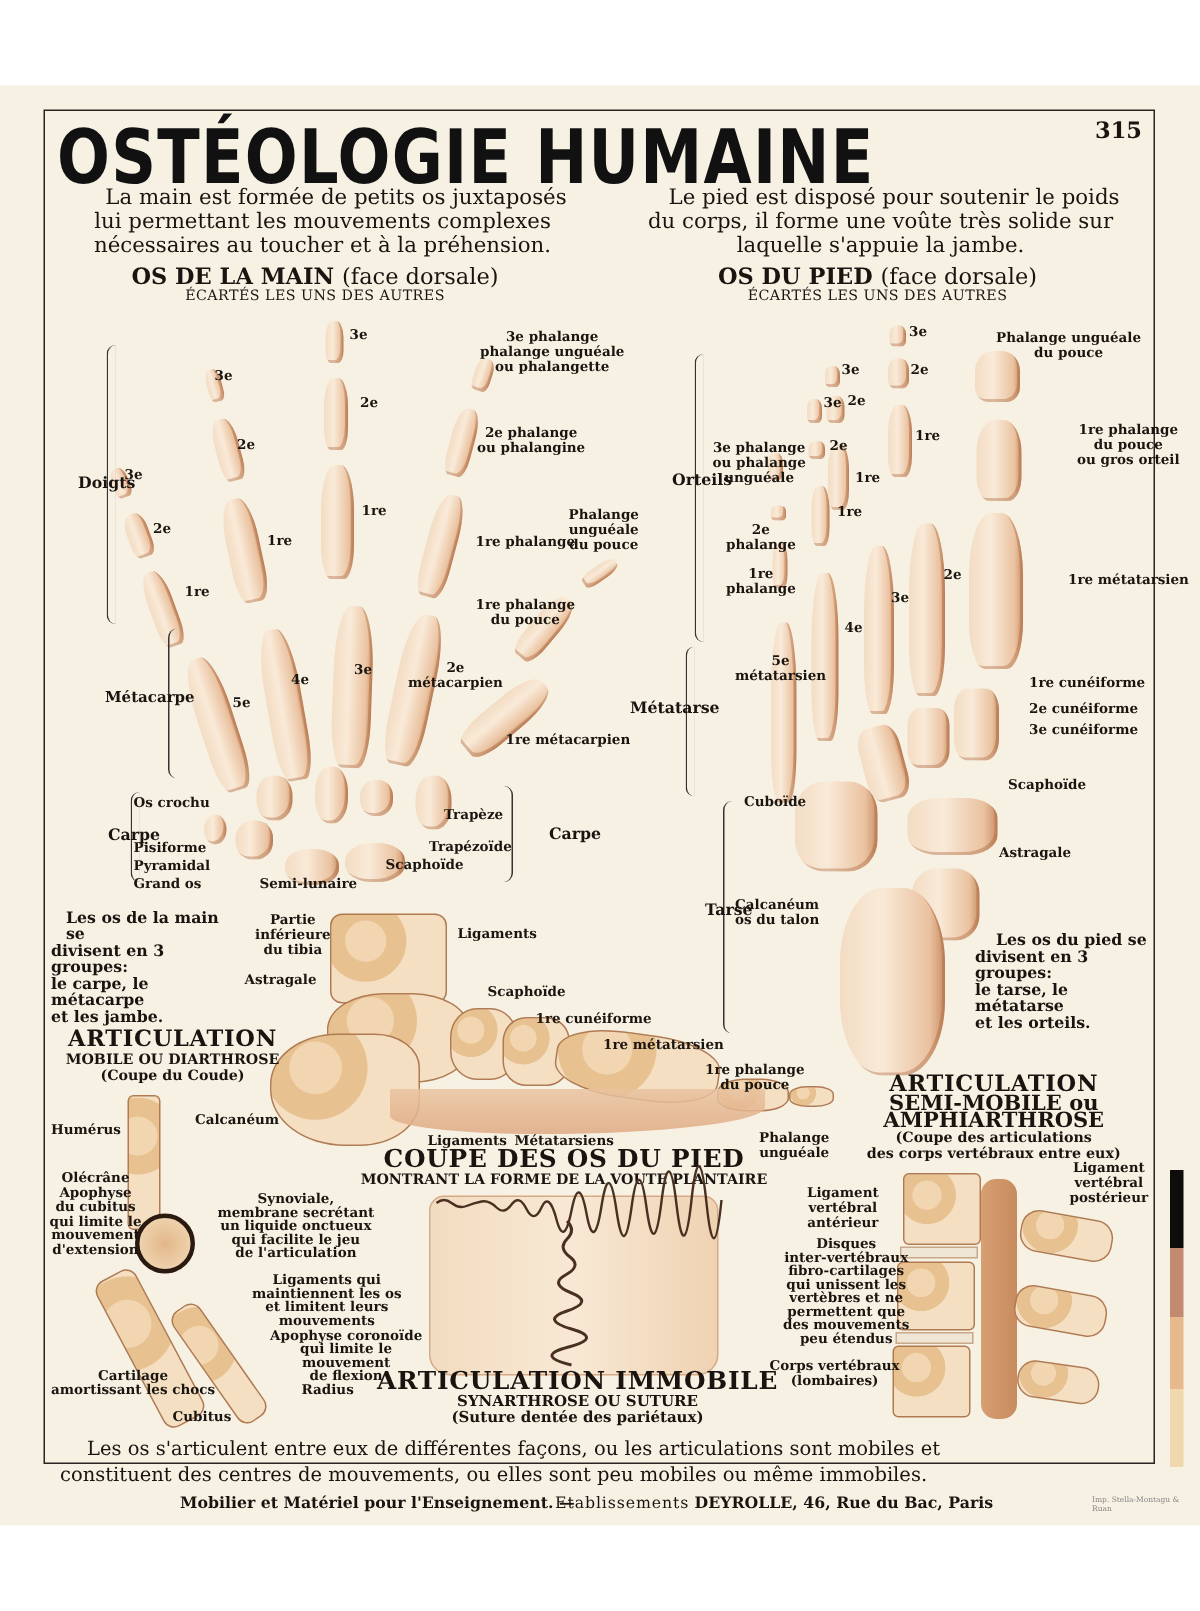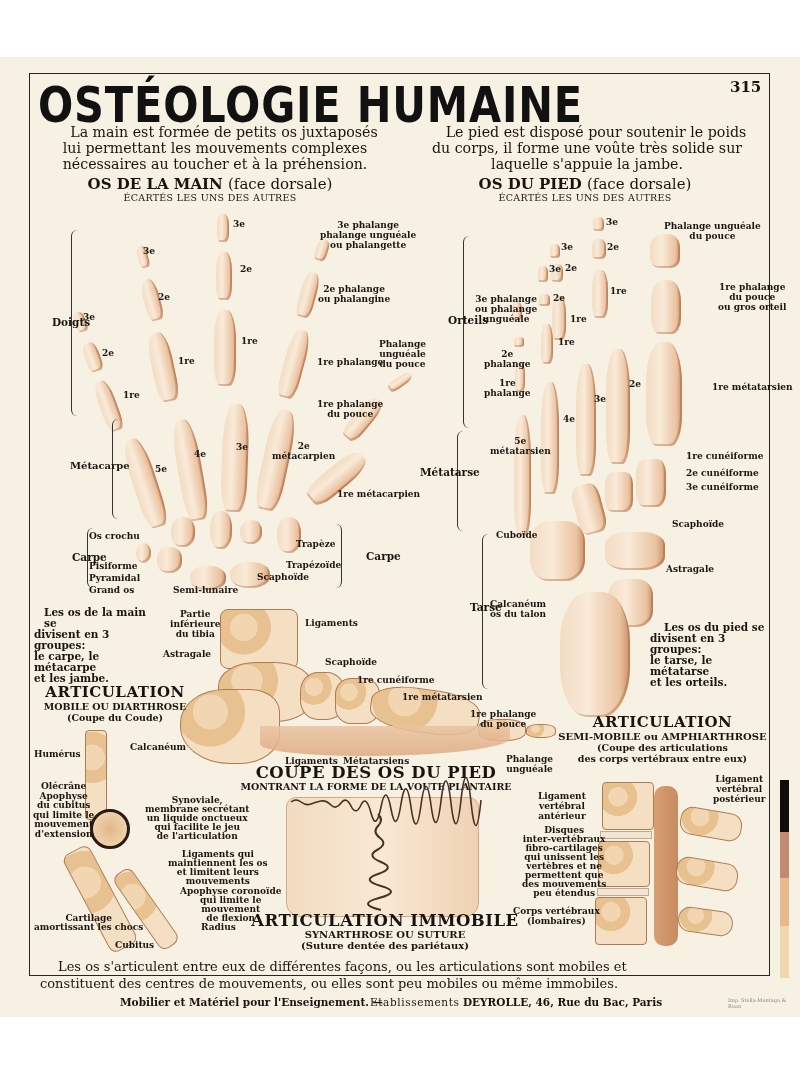--- a/index.html
+++ b/index.html
@@ -349,21 +349,21 @@
       </svg>
     </div>
     <div class="bigsec" style="left:210px; top:838px; width:290px">
       <div class="h" style="font-size:16.5px">ARTICULATION IMMOBILE</div>
       <div class="s">SYNARTHROSE OU SUTURE</div>
       <div class="p">(Suture dentée des pariétaux)</div>
     </div>
 
     <div class="bigsec" style="left:525px; top:640px; width:215px">
       <div class="h" style="font-size:15px">ARTICULATION</div>
-      <div class="s" style="font-size:10px">SEMI-MOBILE ou AMPHIARTHROSE</div>
+      <div class="s" style="font-size:14px">SEMI-MOBILE ou AMPHIARTHROSE</div>
       <div class="p" style="font-size:9.5px">(Coupe des articulations</div>
       <div class="p" style="font-size:9.5px">des corps vertébraux entre eux)</div>
     </div>
     <div>
       <div class="cut" style="left:572px; top:708px; width:52px; height:48px; border-radius:4px"></div>
       <div style="position:absolute; left:570px; top:757px; width:52px; height:8px; background:#efe6d6; border:1px solid #c9a88a"></div>
       <div class="cut" style="left:568px; top:767px; width:52px; height:46px; border-radius:4px"></div>
       <div style="position:absolute; left:567px; top:814px; width:52px; height:8px; background:#efe6d6; border:1px solid #c9a88a"></div>
       <div class="cut" style="left:565px; top:823px; width:52px; height:48px; border-radius:4px"></div>
       <div style="position:absolute; left:624px; top:712px; width:24px; height:160px; background:linear-gradient(90deg,#d7a072,#c78b5e); border-radius:10px"></div>

